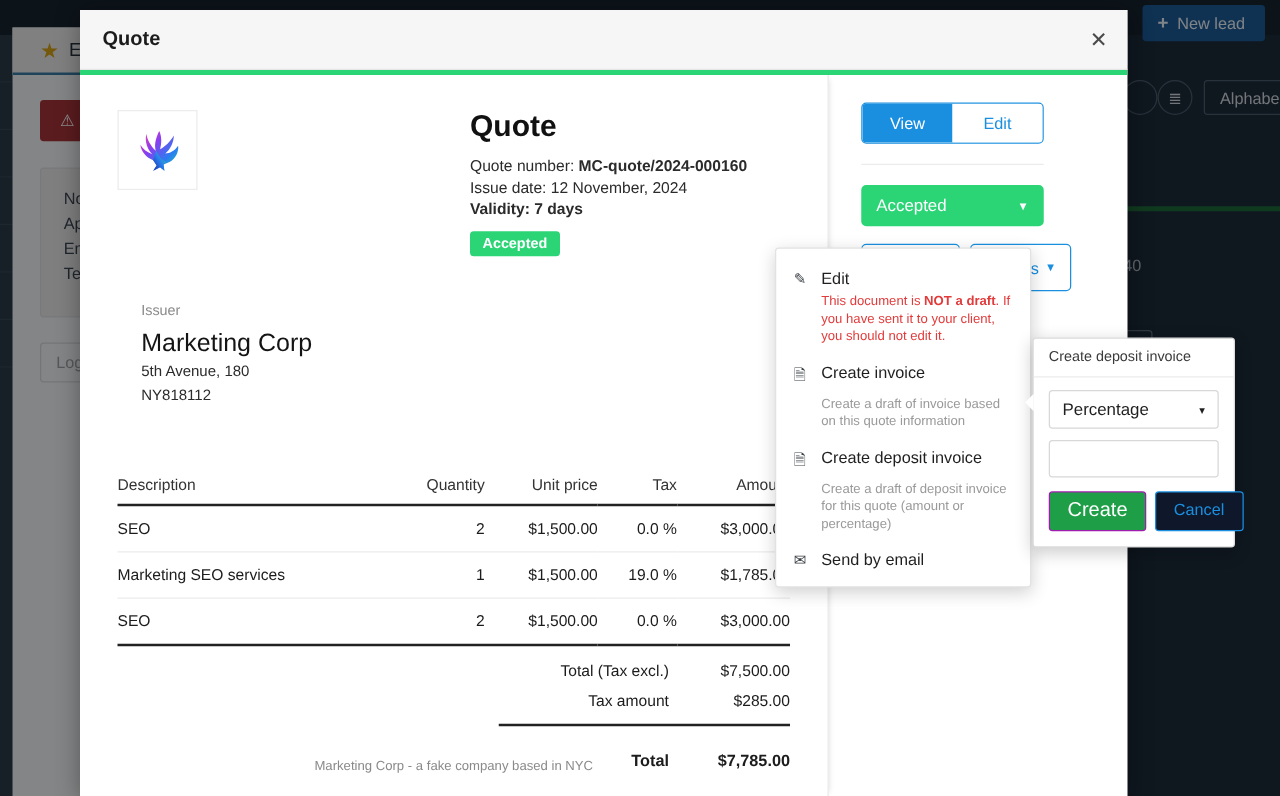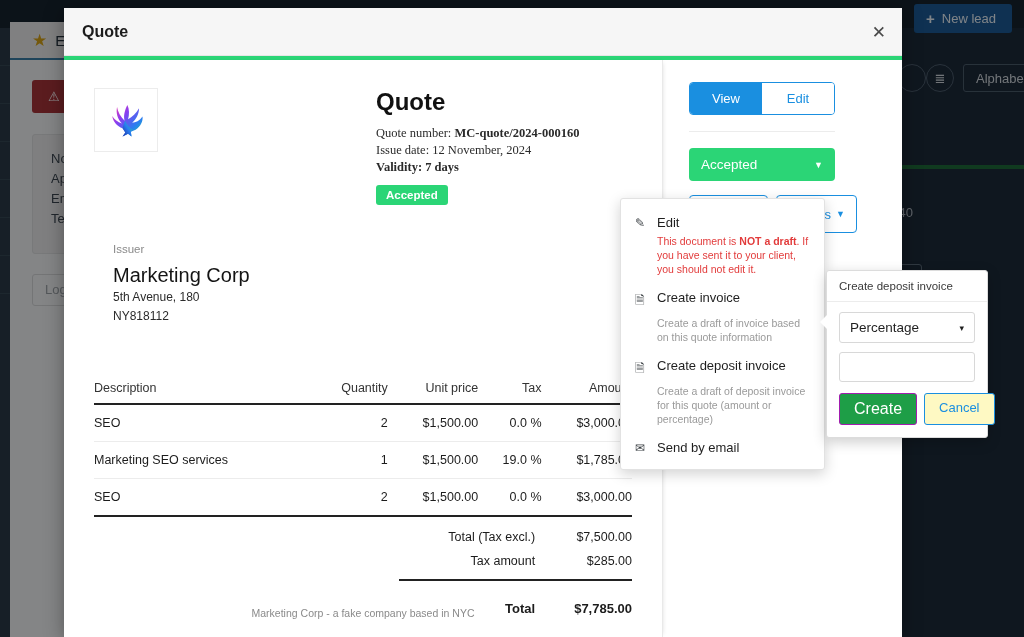--- a/index.html
+++ b/index.html
@@ -159,21 +159,21 @@
 
   .logo-box {
     width: 64px; height: 64px; border: 1px solid #ececec;
     display: flex; align-items: center; justify-content: center;
     background: #fff;
   }
 
   .doc-top { display: flex; }
   .doc-top-right { margin-left: 218px; }
   .doc-h1 { font-size: 24px; font-weight: bold; color: #111; margin: 0 0 9px 0; }
-  .doc-meta { font-size: 12.5px; color: #2b2b2b; line-height: 17px; font-family: Liberation Serif, serif; }
+  .doc-meta { font-size: 12.5px; color: #2b2b2b; line-height: 17px; }
   .doc-meta b { font-weight: bold; }
   .badge-accepted {
     display: inline-block; margin-top: 9px;
     background: #2bd576; color: #fff;
     font-size: 11.5px; font-weight: bold;
     padding: 4px 10px; border-radius: 3px;
   }
 
   .parties { display: flex; margin-top: 38px; }
   .party { width: 280px; margin-left: 19px; }
@@ -284,21 +284,21 @@
   .pop-input {
     width: 100%; border: 1px solid #d8d8d8; border-radius: 3px;
     height: 30px; margin-top: 9px; background: #fff;
   }
   .pop-btns { display: flex; gap: 7px; margin-top: 11px; }
   .btn-create {
     background: #1e9e47; color: #fff; border: 1px solid #a21caf;
     border-radius: 3px; font-size: 16px; padding: 6px 14px;
   }
   .btn-cancel {
-    background: #fef9c3; color: #1a8fe0; border: 1px solid #1a8fe0;
+    background: #0f172a; color: #1a8fe0; border: 1px solid #1a8fe0;
     border-radius: 3px; font-size: 13px; padding: 6px 14px;
   }
 </style>
 </head>
 <body>
 
 <div id="bg-app">
   <div class="bg-topbar"></div>
   <div class="bg-newlead">
     <span class="plus-icon">+</span>

